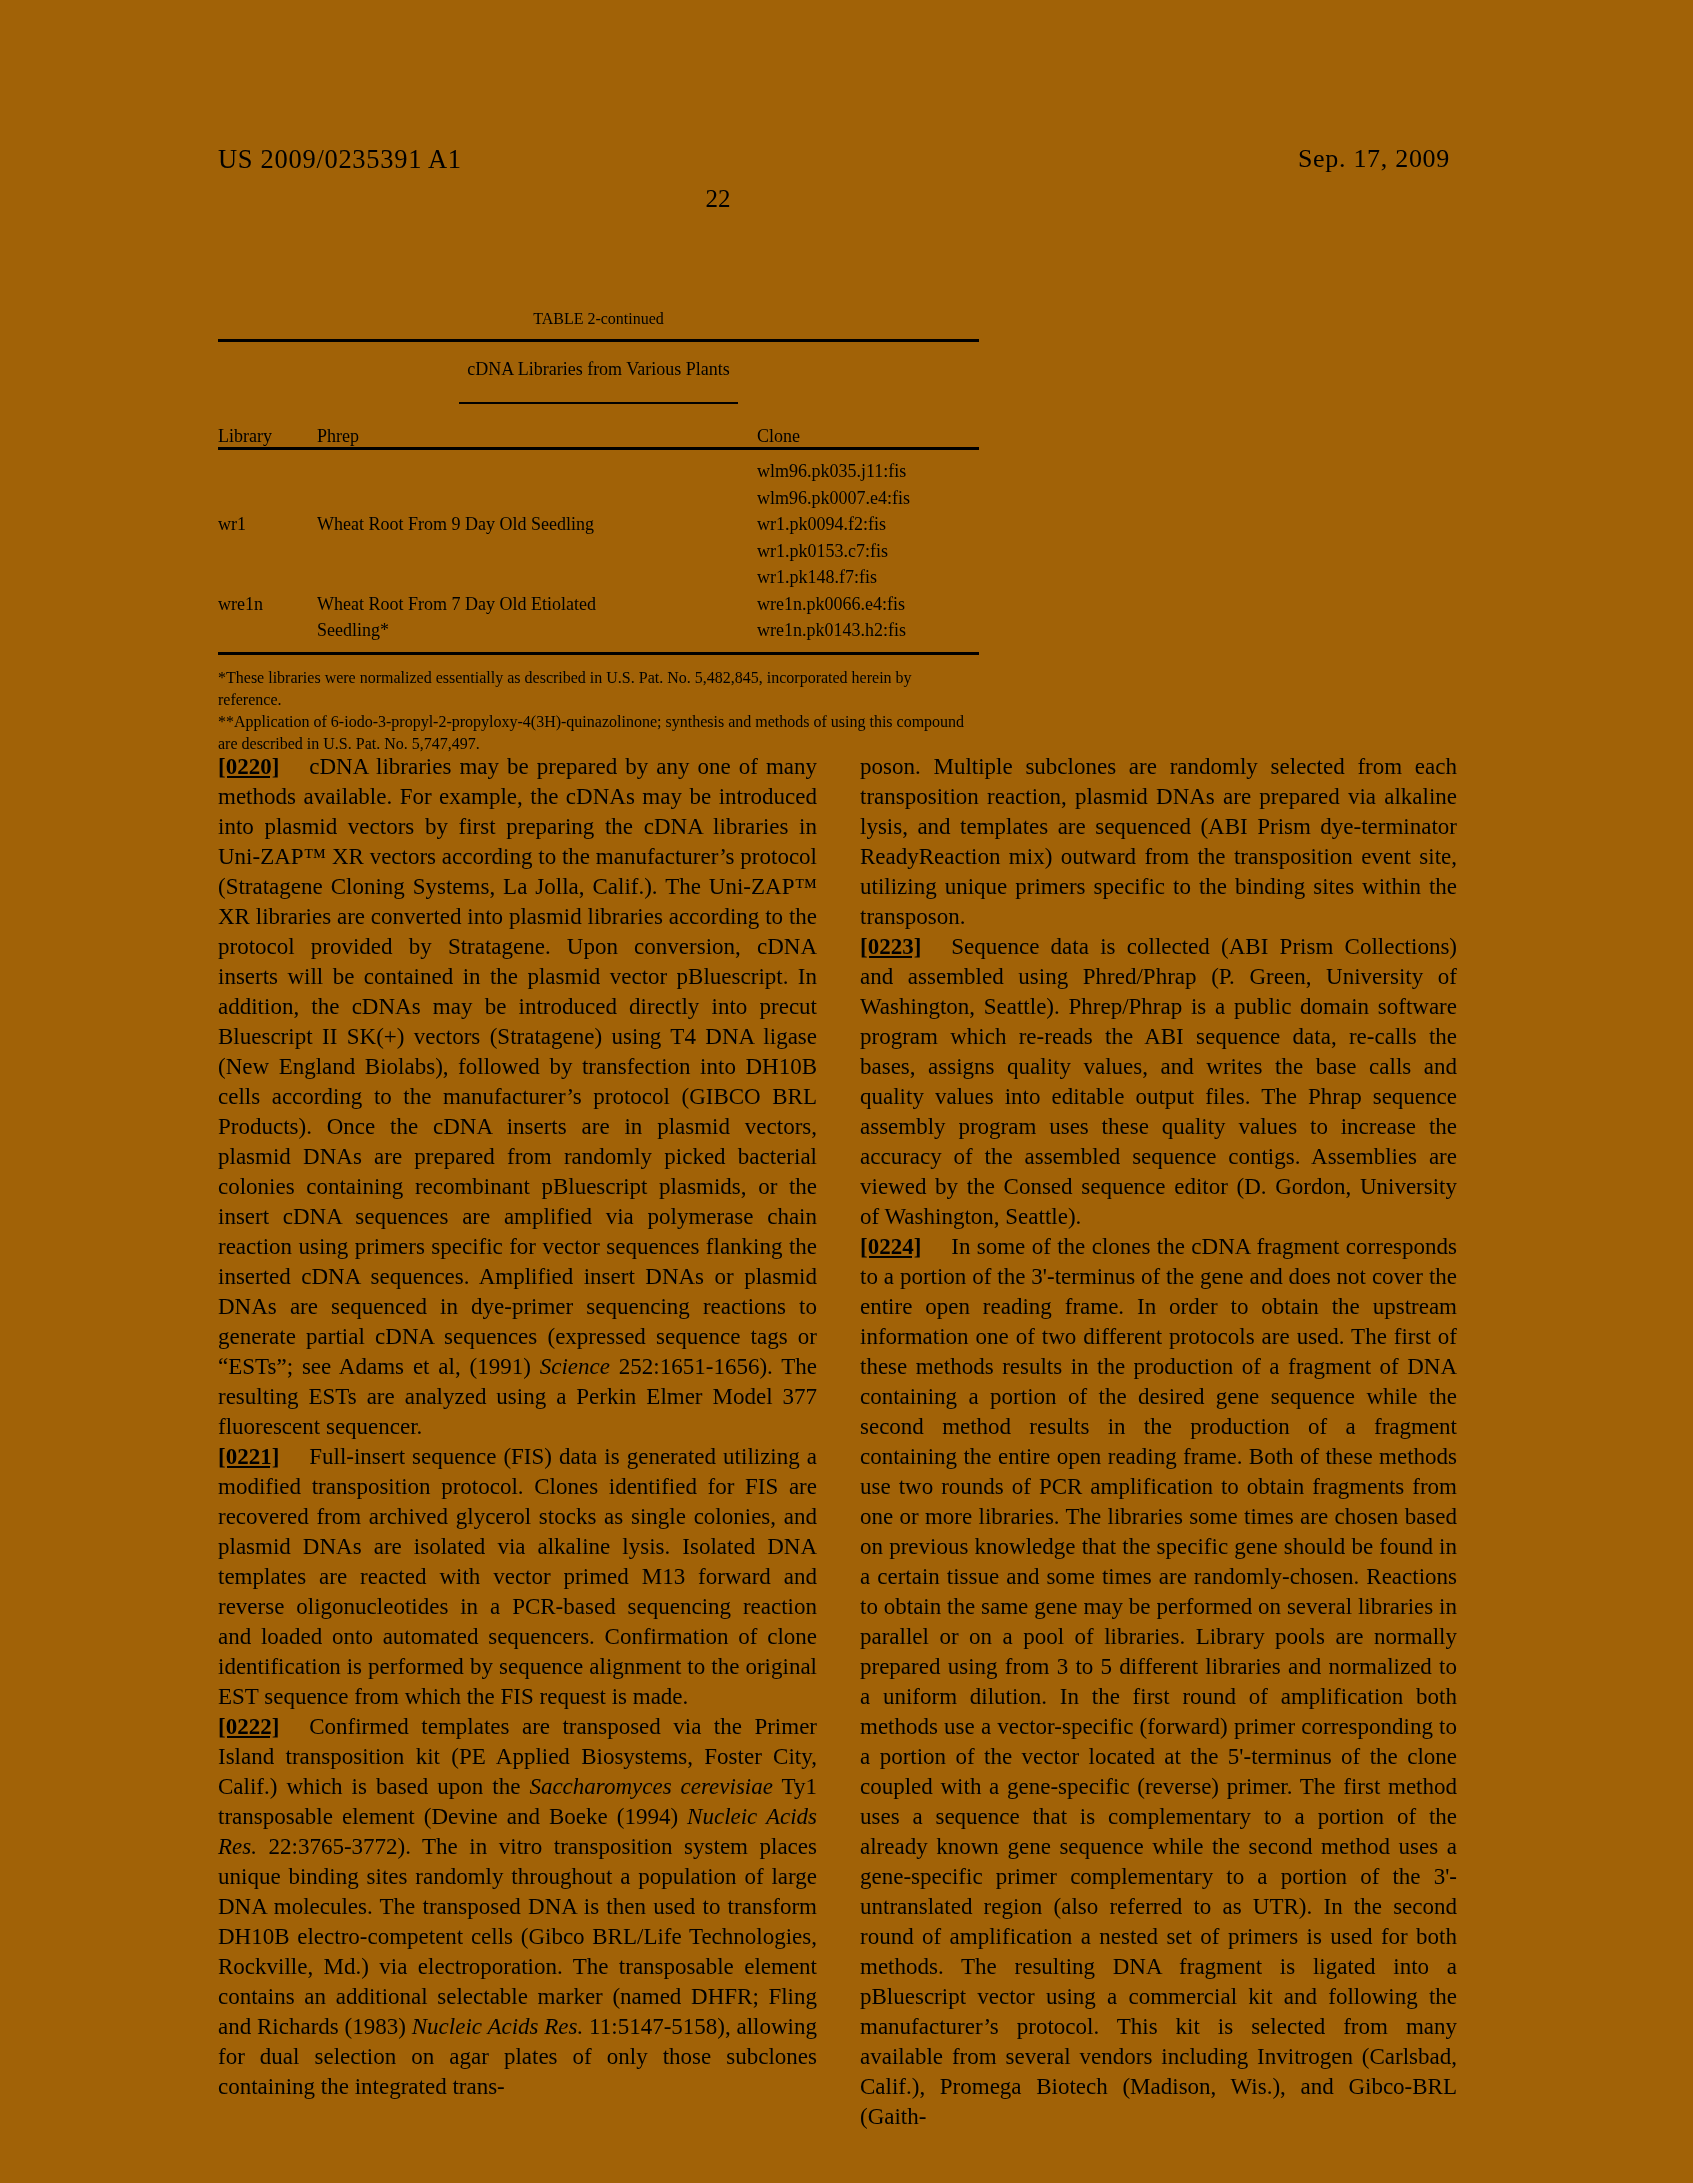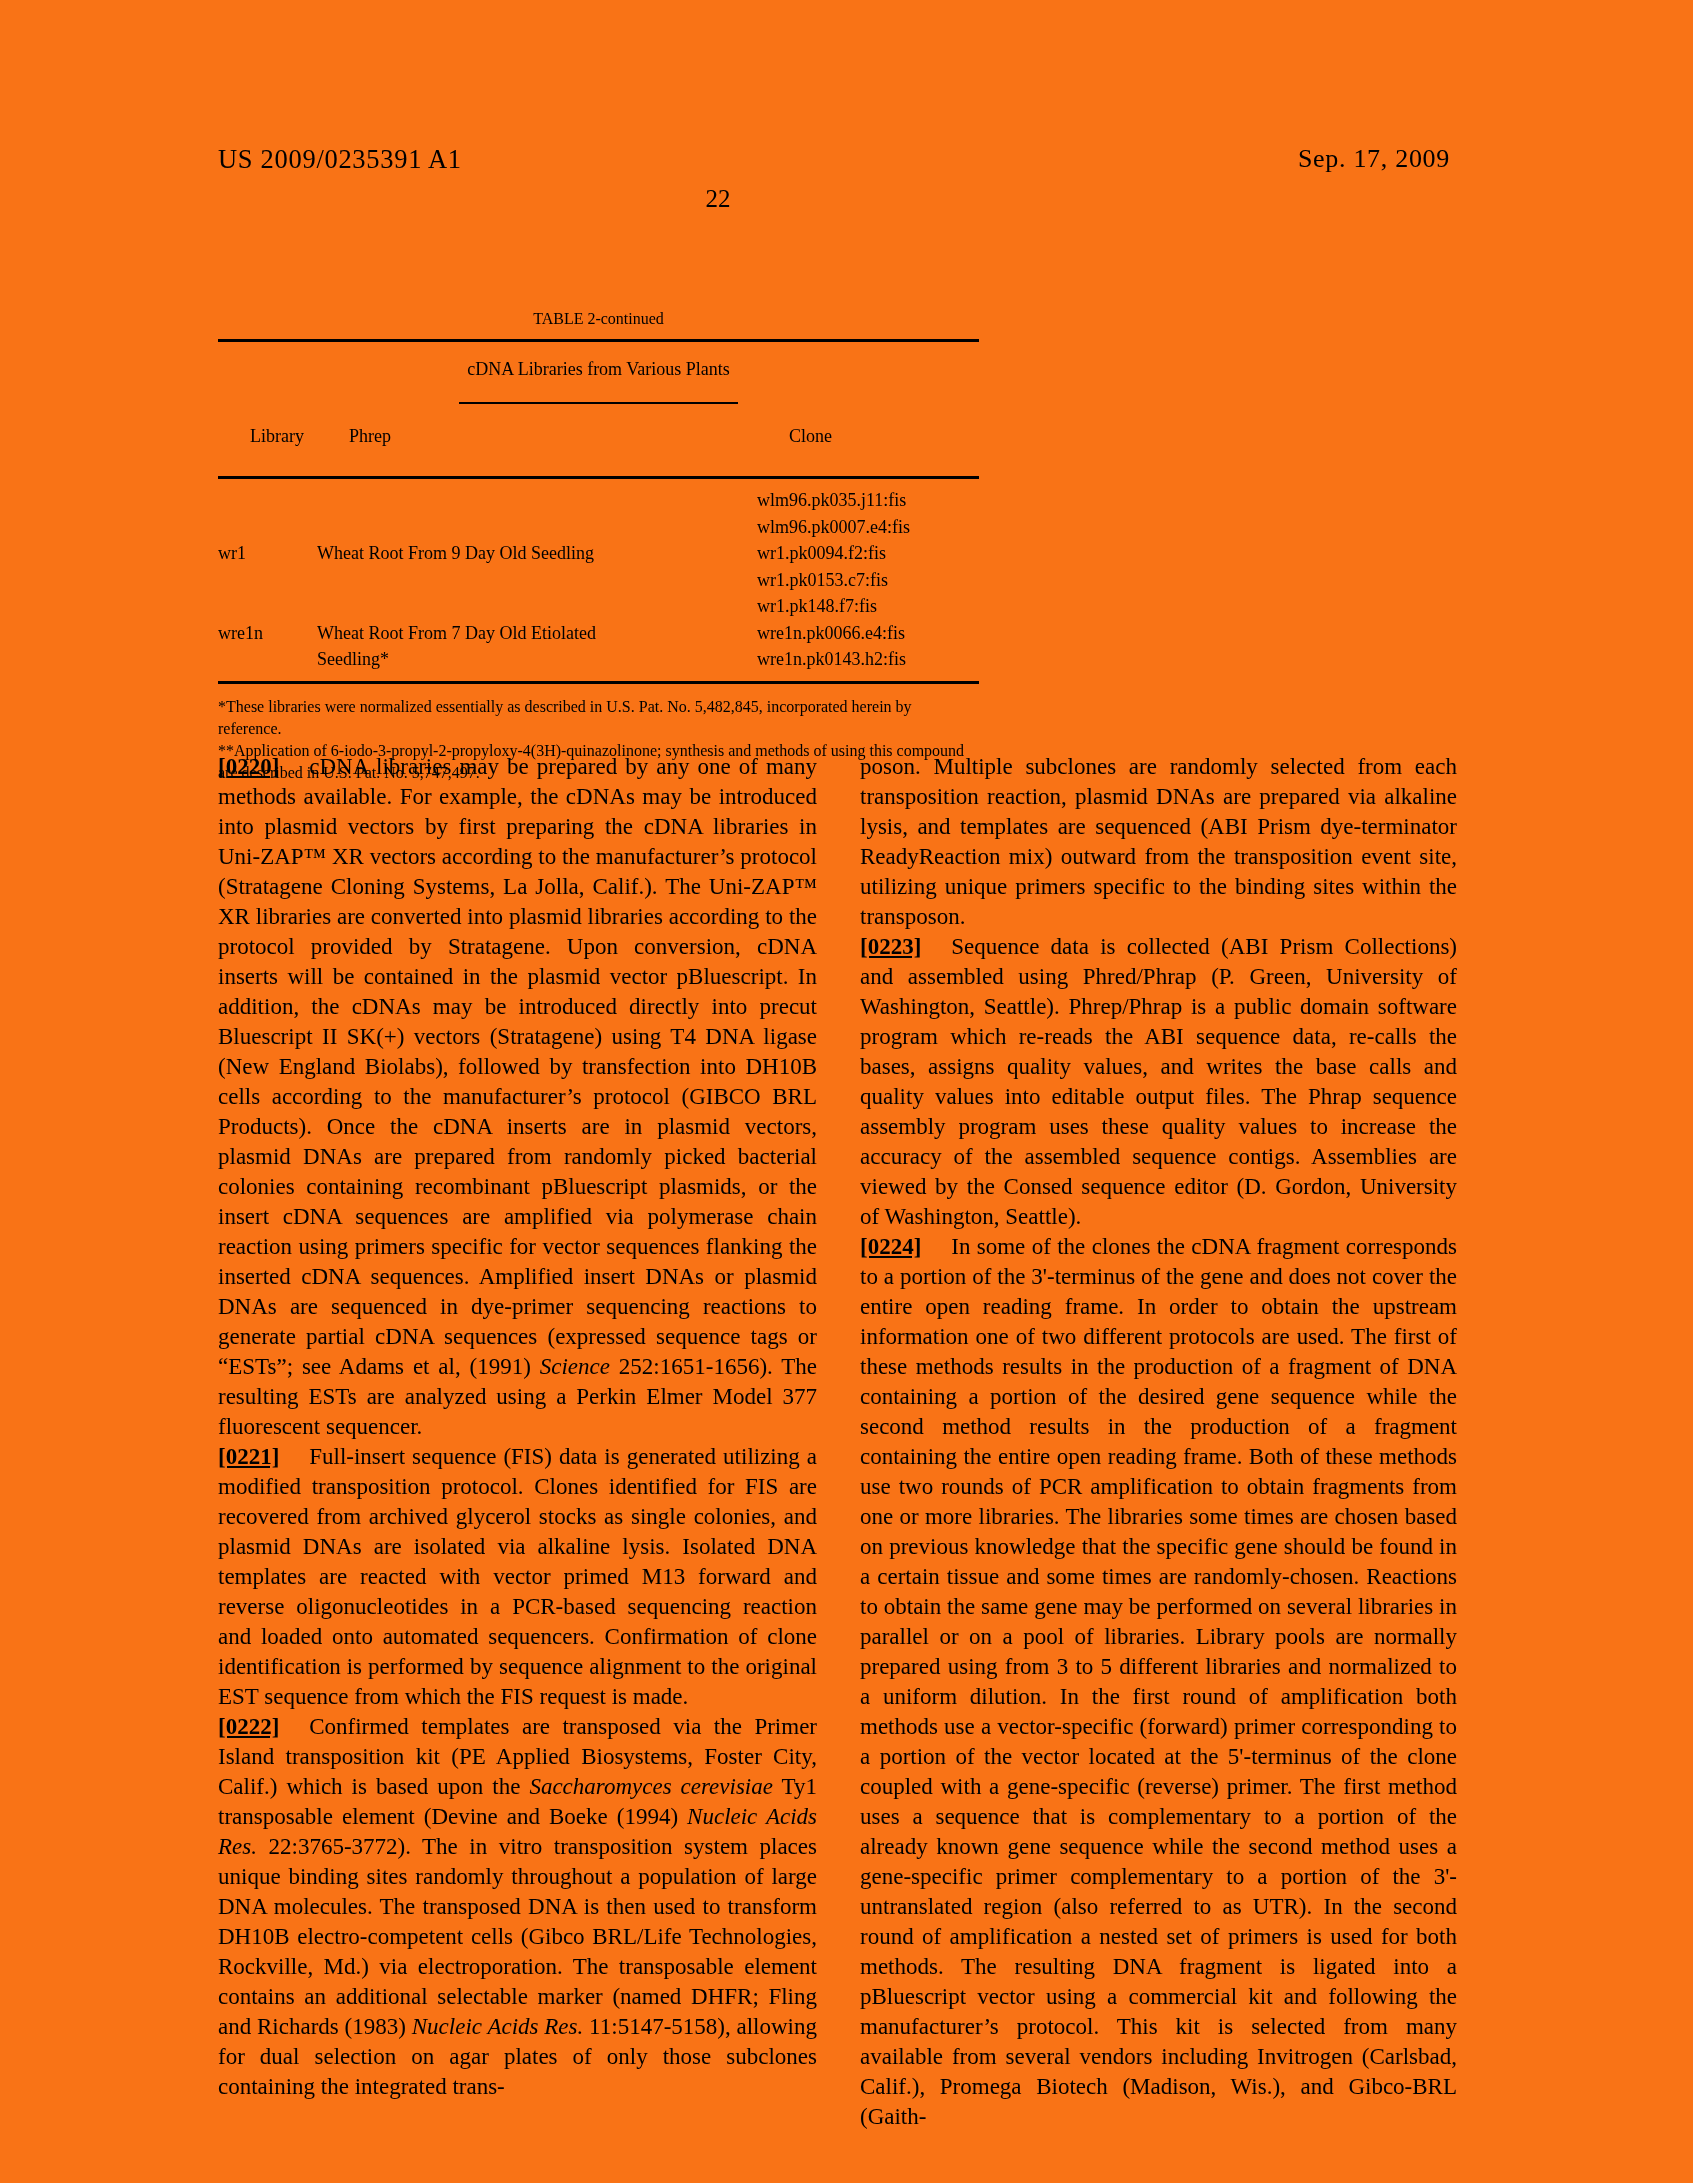--- a/index.html
+++ b/index.html
@@ -1,19 +1,19 @@
 <!DOCTYPE html>
 <html style="font-size:10.6px"><head>
 <meta charset="utf-8">
 <style>
   html,body{margin:0;padding:0;background:#e8e8e8;}
   .page{
     position:relative;
     width:1694px;height:2183px;
-    background:#f97316;
+    background:#a16207;
     color:#000;
     font-family:"Liberation Serif", "DejaVu Serif", serif;
     overflow:hidden;
   }
   
   .hdr-left{
     position:absolute;left:218px;top:144px;
     font-size:26.5px;letter-spacing:0.7px;white-space:nowrap;
   }
   .hdr-right{
@@ -39,21 +39,21 @@
     display:inline-block;
     font-size:18px;
     padding:0 8px 22px 8px;
     border-bottom:2.6px solid #000;
   }
   .thead,.trow{
     display:grid;
     grid-template-columns:99px 440px 1fr;
     font-size:18px;
   }
-  .thead{margin-top:22.5px;padding-bottom:29px;margin-left:32px;}
+  .thead{margin-top:22.5px;padding-bottom:0;}
   .tbody{padding-top:8px;padding-bottom:8px;}
   .trow{line-height:26.5px;}
   .trow .cell{white-space:nowrap;}
   .footnotes{margin-top:12px;font-size:16px;line-height:22px;}
   .footnotes p{margin:0;}
   
   .col{
     position:absolute;top:752px;
     font-size:23px;line-height:30px;
     text-align:justify;

